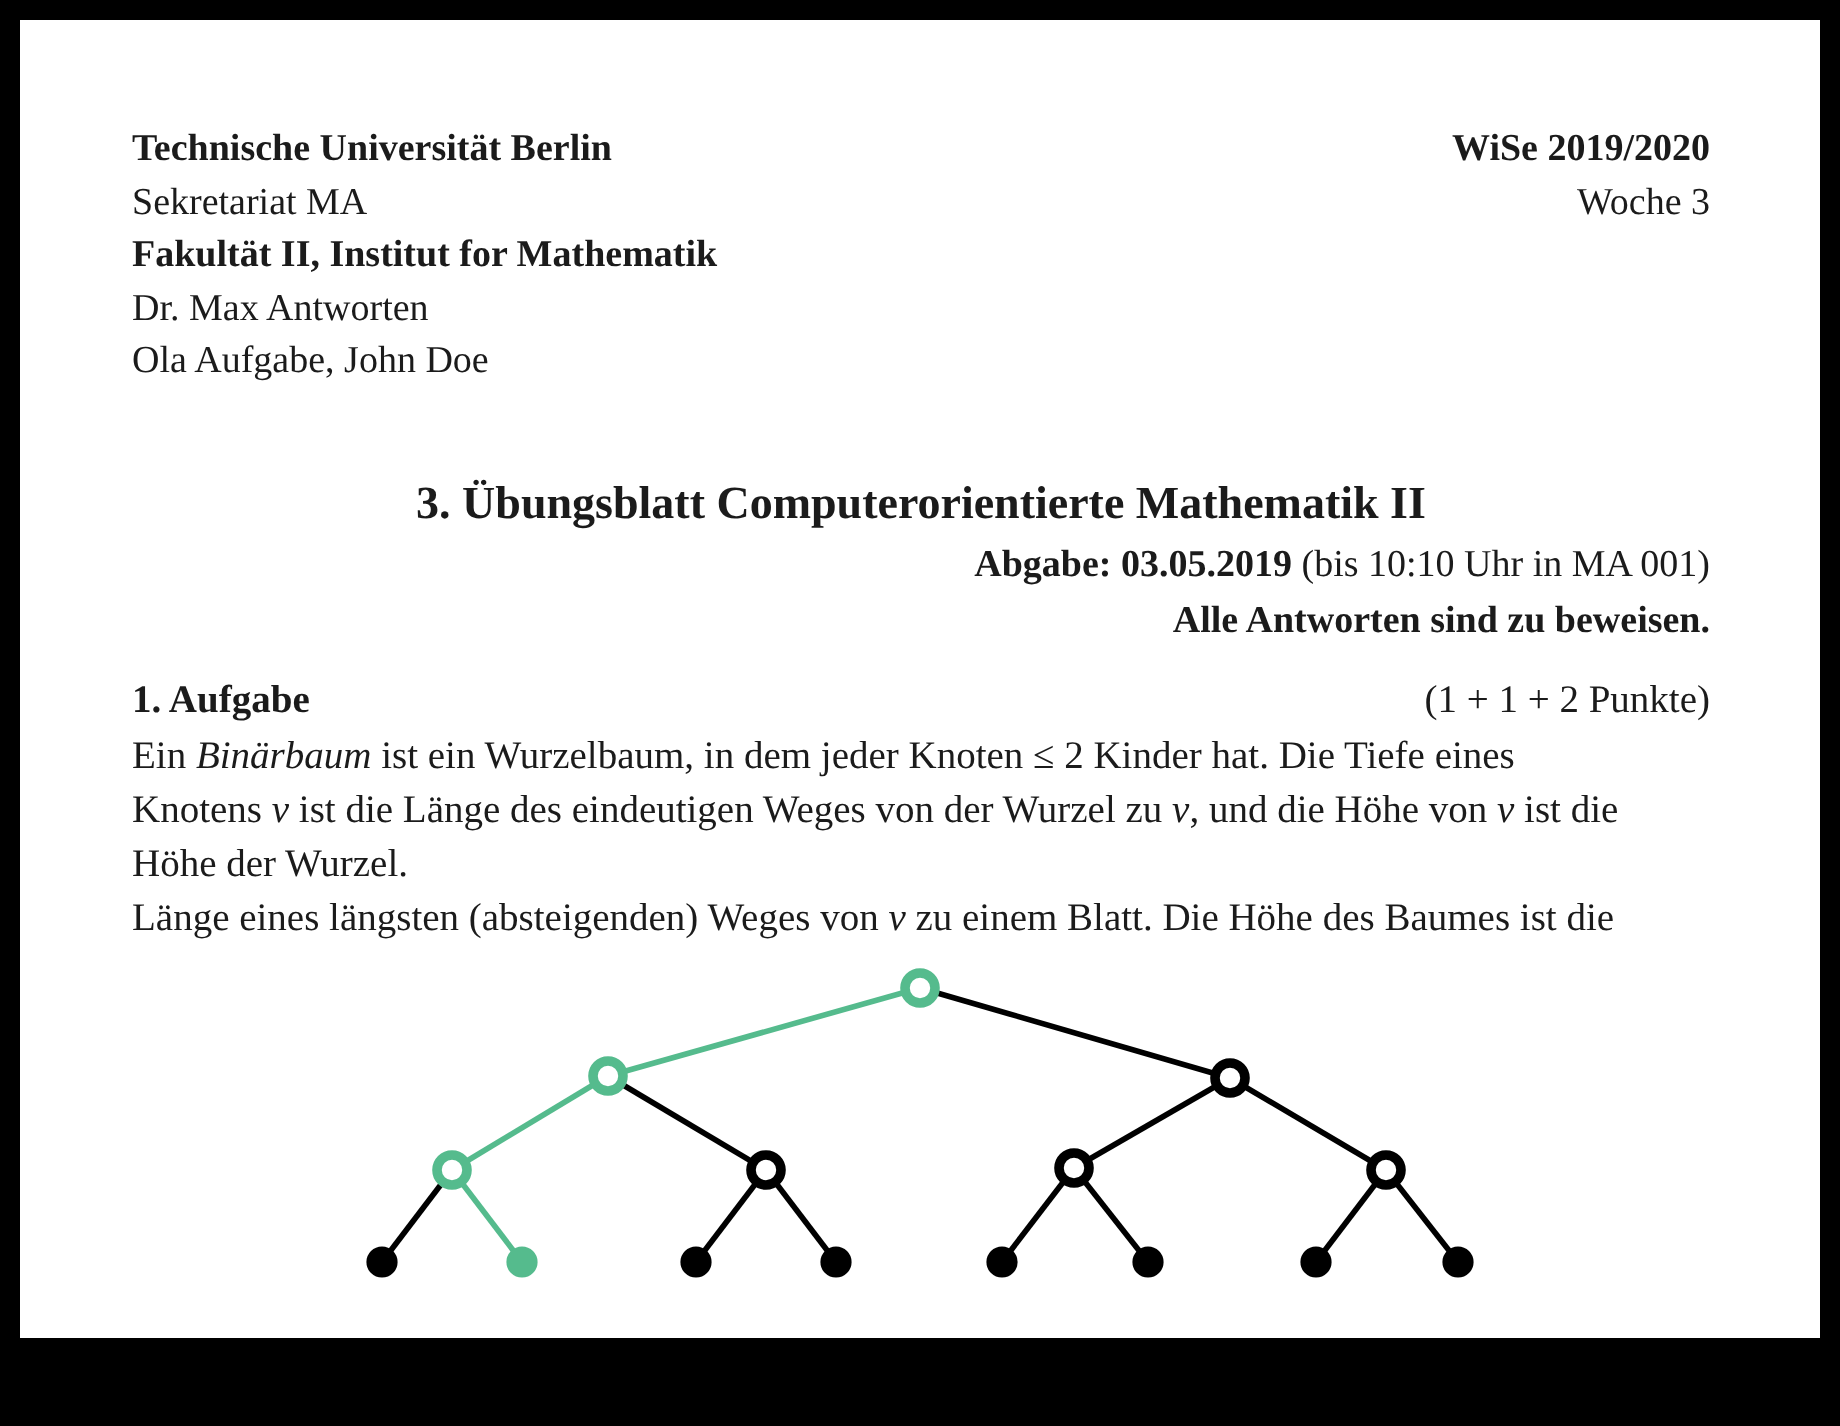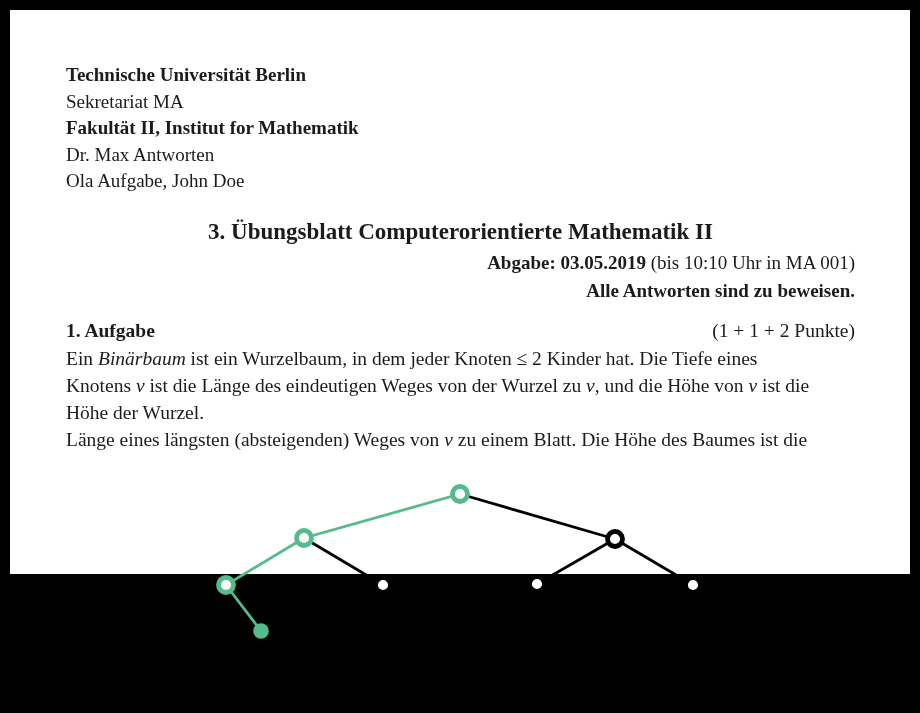--- a/index.html
+++ b/index.html
@@ -7,38 +7,38 @@
   body {
     background: #000000;
     font-family: "Liberation Serif", "DejaVu Serif", serif;
     color: #1b1b1b;
     position: relative;
     overflow: hidden;
   }
   .page {
     position: absolute;
     left: 10px; top: 10px;
-    width: 900px; height: 564px;
+    width: 900px; height: 659px;
     background: #ffffff;
   }
   .content {
     padding: 52px 55px 0 56px;
   }
   .header-row {
     display: flex;
     justify-content: space-between;
     align-items: flex-start;
   }
   .hline { font-size: 19px; line-height: 26.5px; white-space: nowrap; }
   .hleft .hline { text-align: left; }
   .hright .hline { text-align: right; }
   .bold { font-weight: bold; }
   .italic { font-style: italic; }
   .doc-title {
-    margin-top: 20px;
+    margin-top: 40px;
     text-align: center;
     font-size: 23px;
     line-height: 34px;
     font-weight: bold;
   }
   .due-line {
     text-align: right;
     font-size: 19px;
     line-height: 28px;
   }
@@ -76,20 +76,24 @@
 <div class="page">
   <div class="content">
 
     <div class="header-row">
       <div class="hleft">
         <div class="hline bold">Technische Universität Berlin</div>
         <div class="hline">Sekretariat MA</div>
         <div class="hline bold">Fakultät II, Institut for Mathematik</div>
         <div class="hline">Dr. Max Antworten</div>
         <div class="hline">Ola Aufgabe, John Doe</div>
+      </div>
+      <div class="hright">
+        <div class="hline bold">WiSe 2019/2020</div>
+        <div class="hline">Woche 3</div>
       </div>
     </div>
 
     <div class="doc-title">3. Übungsblatt Computerorientierte Mathematik II</div>
 
     <div class="due-line"><span class="bold">Abgabe: 03.05.2019</span><span> (bis 10:10 Uhr in MA 001)</span></div>
 
     <div class="note-line">Alle Antworten sind zu beweisen.</div>
 
     <div class="task-row">

